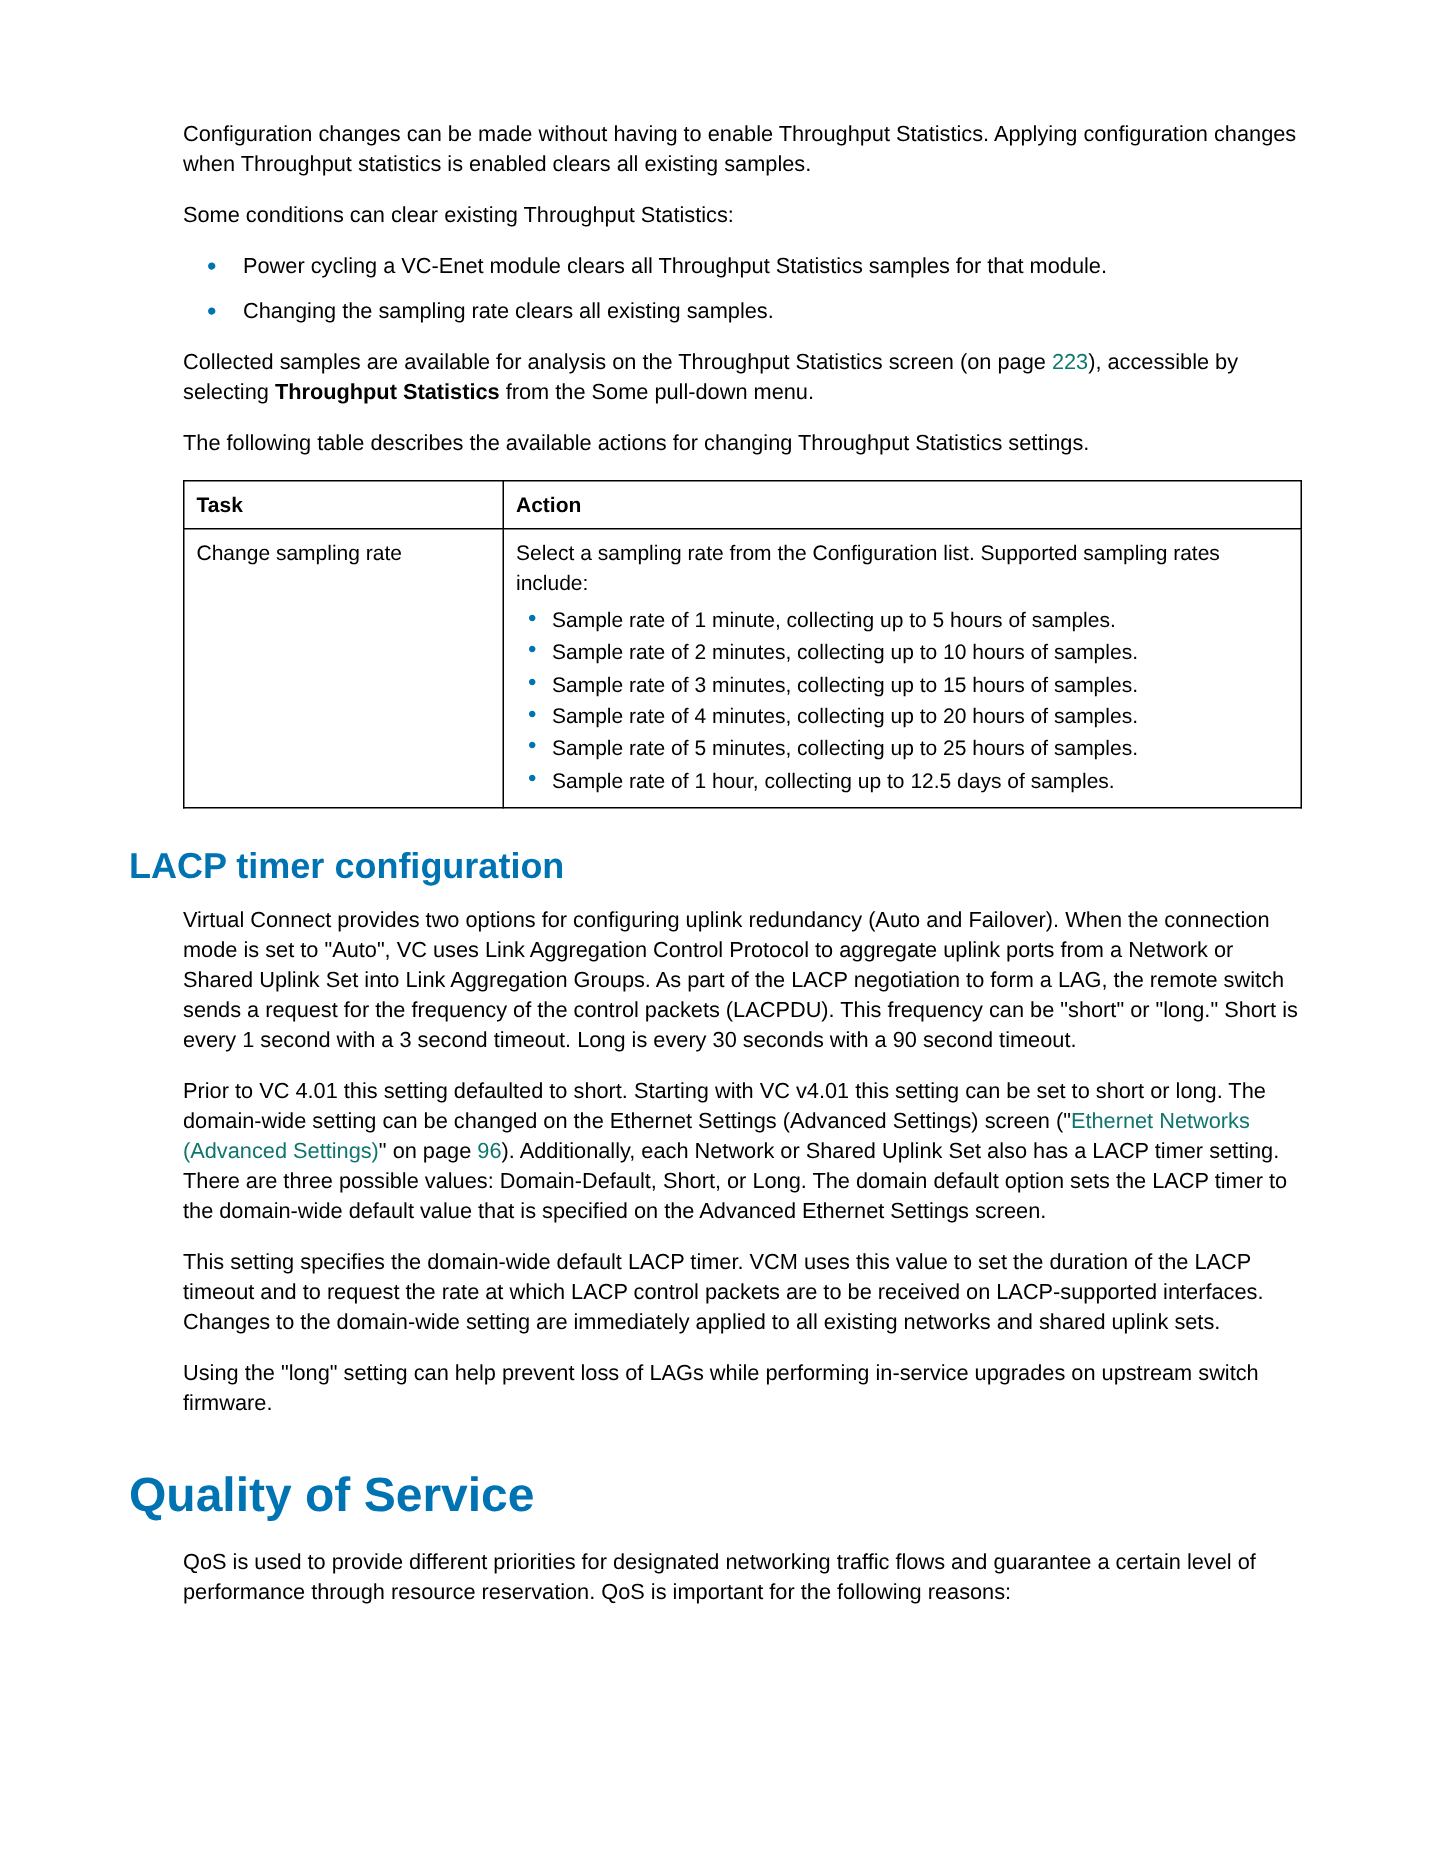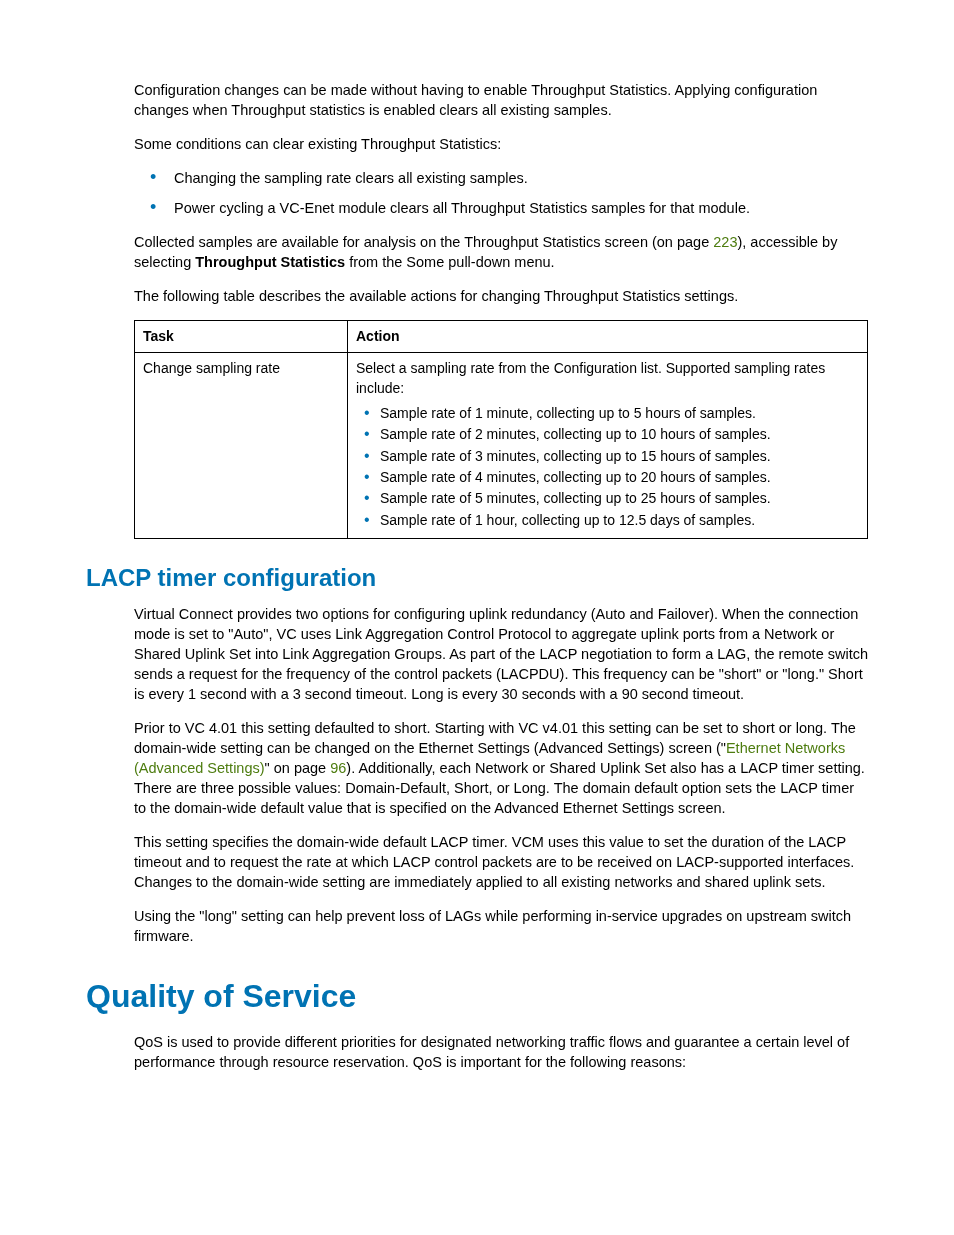--- a/index.html
+++ b/index.html
@@ -11,21 +11,21 @@
     background: #fff;
     width: 954px;
     margin: 0;
     padding: 0;
   }
   .page {
     padding: 80px 86px 60px 86px;
     box-sizing: border-box;
   }
   .body-indent {
-    margin-left: 48px;
+    margin-left: 36px;
   }
   p {
     margin: 0 0 14px 0;
   }
   ul.bullet {
     list-style: none;
     padding: 0;
     margin: 0 0 14px 0;
   }
   ul.bullet > li {
@@ -37,21 +37,21 @@
     content: "•";
     position: absolute;
     left: 16px;
     top: 0;
     color: #0073b3;
     font-size: 18px;
     line-height: 1;
   }
   .bold { font-weight: bold; }
   a.xref {
-    color: #4d7c0f;
+    color: #0f766e;
     text-decoration: none;
   }
   
   table.actions {
     border-collapse: collapse;
     width: 100%;
     margin: 4px 0 20px 0;
     font-size: 14px;
   }
   table.actions th, table.actions td {
@@ -103,22 +103,22 @@
 </style>
 </head>
 <body>
 
 <div class="page">
 
   <div class="body-indent">
     <p>Configuration changes can be made without having to enable Throughput Statistics. Applying configuration changes when Throughput statistics is enabled clears all existing samples.</p>
     <p>Some conditions can clear existing Throughput Statistics:</p>
     <ul class="bullet">
+      <li>Power cycling a VC-Enet module clears all Throughput Statistics samples for that module.</li>
       <li>Changing the sampling rate clears all existing samples.</li>
-      <li>Power cycling a VC-Enet module clears all Throughput Statistics samples for that module.</li>
     </ul>
     <p>
       <span>Collected samples are available for analysis on the Throughput Statistics screen (on page </span><a class="xref">223</a><span>), accessible by selecting </span><span class="bold">Throughput Statistics</span><span> from the Some pull-down menu.</span>
     </p>
     <p>The following table describes the available actions for changing Throughput Statistics settings.</p>
 
     <table class="actions">
       <thead>
         <tr>
           <th class="task-col">Task</th>

